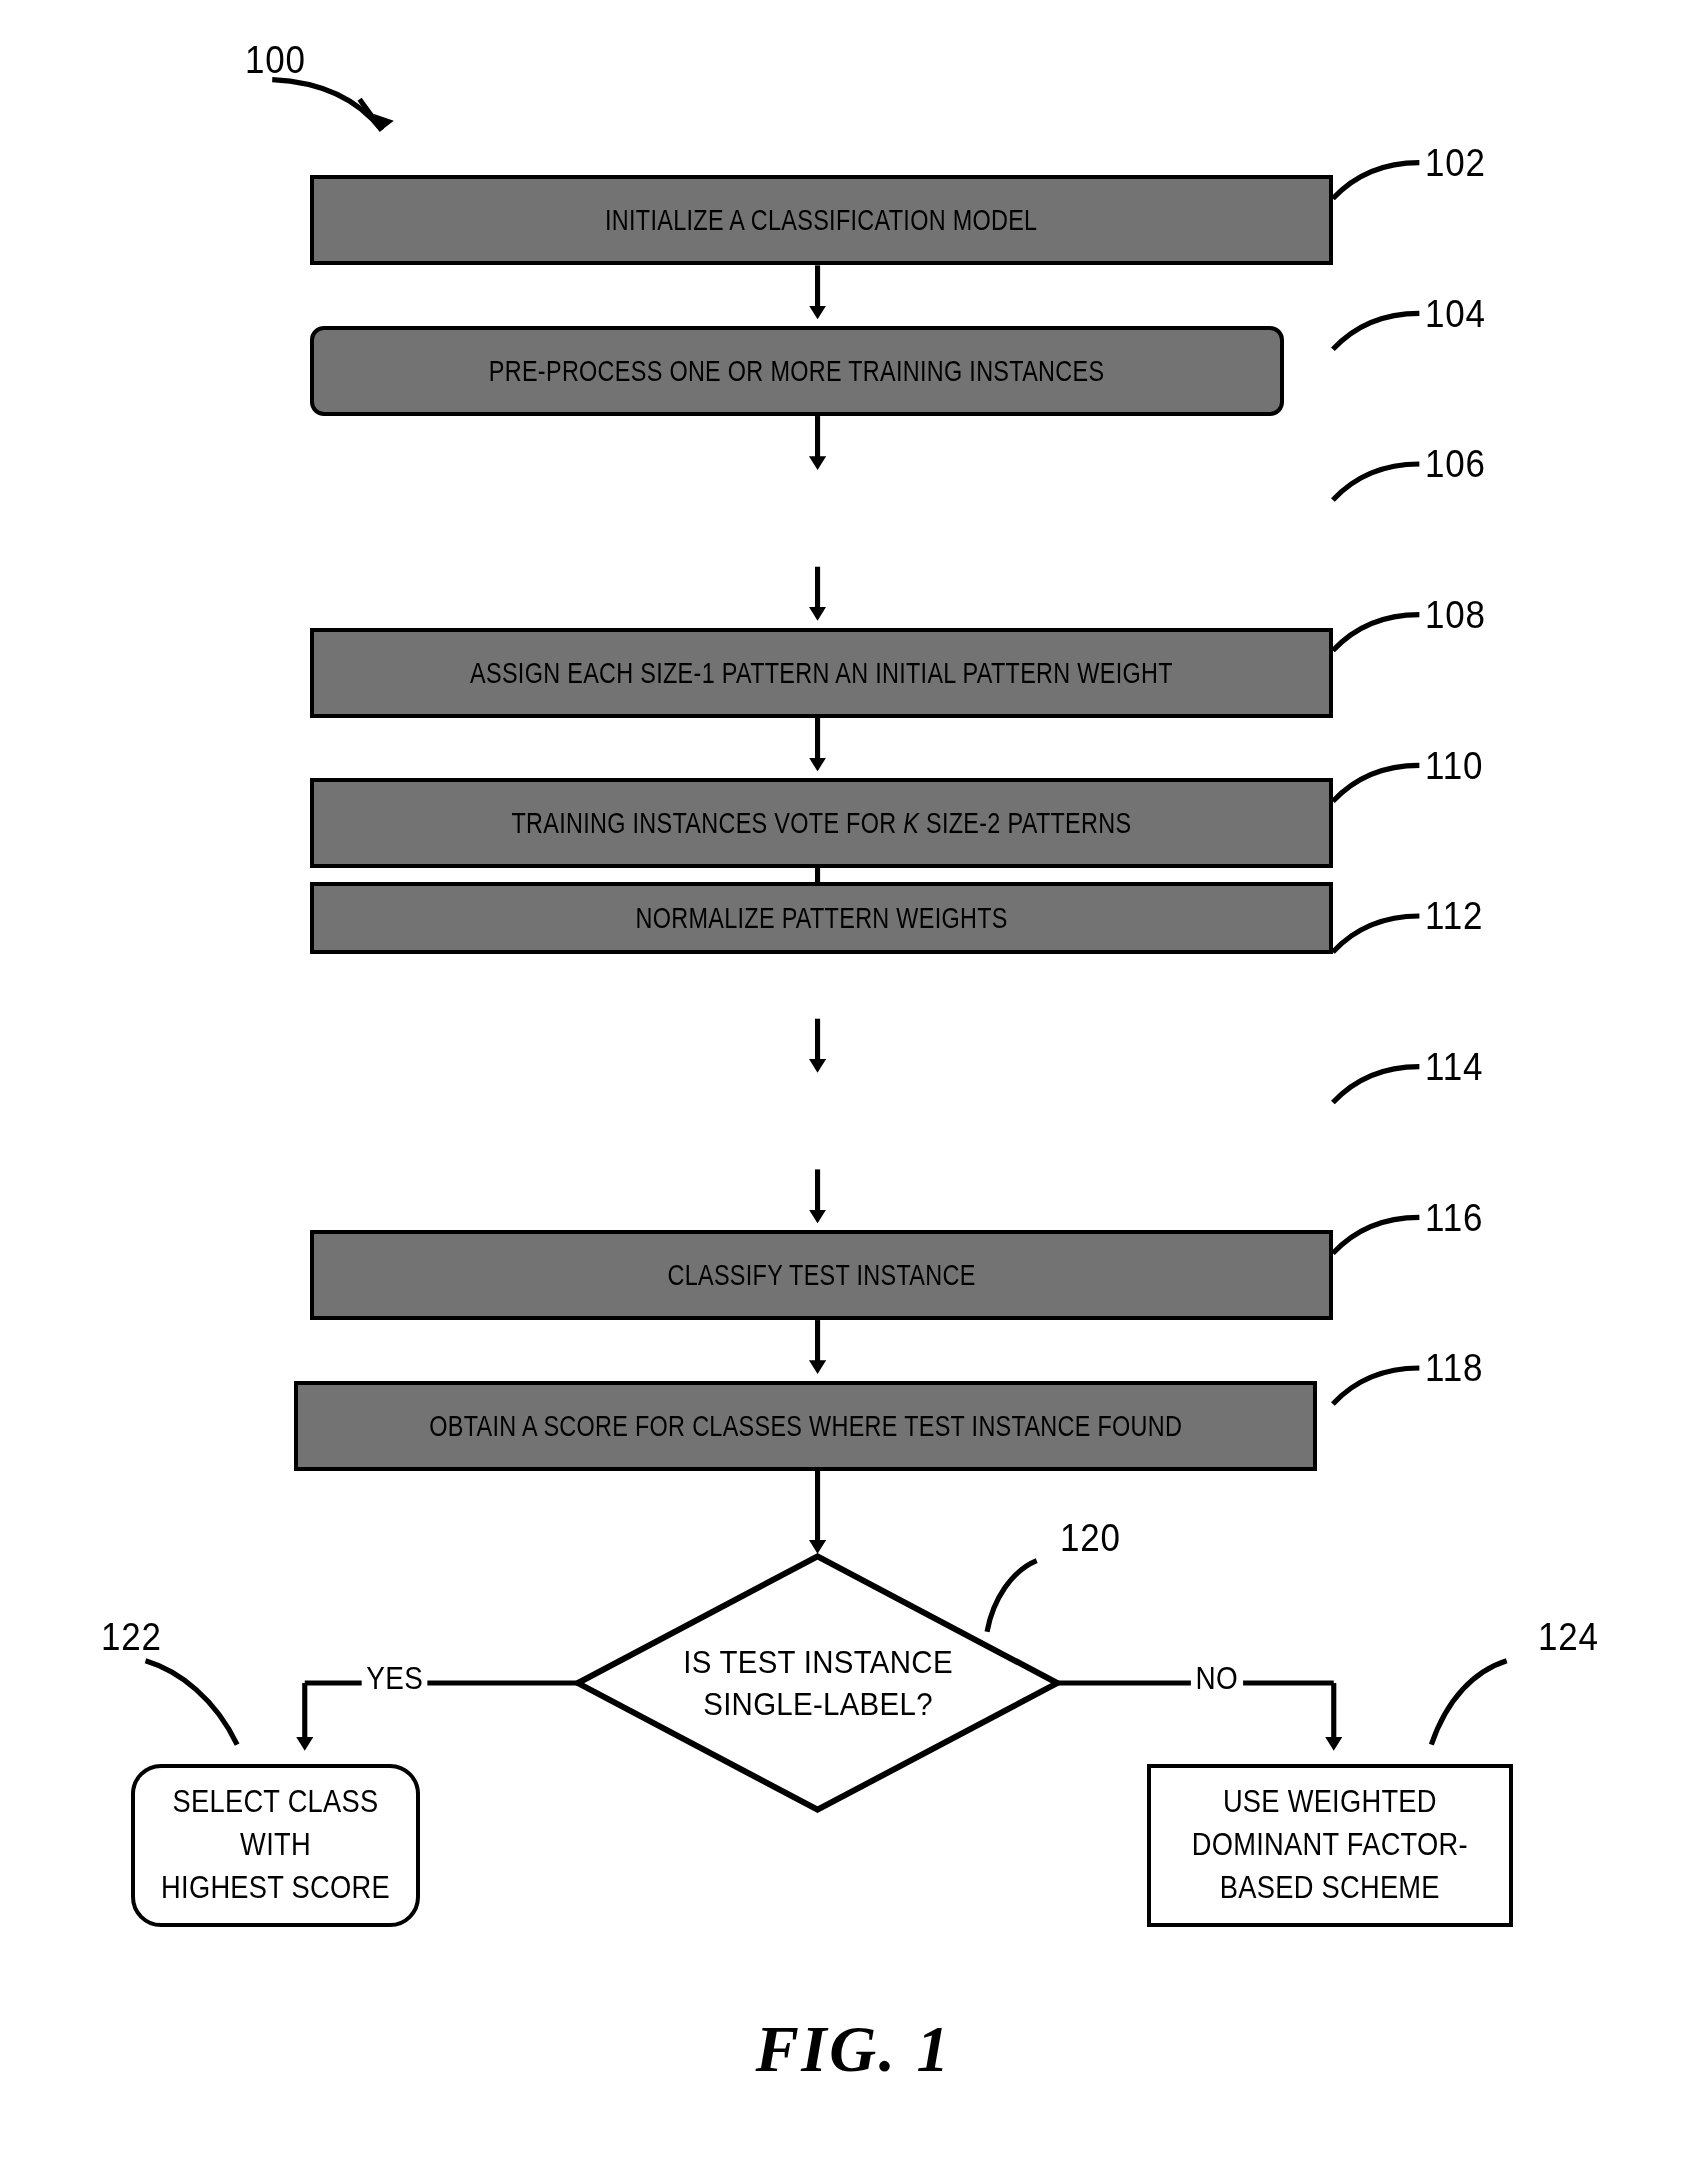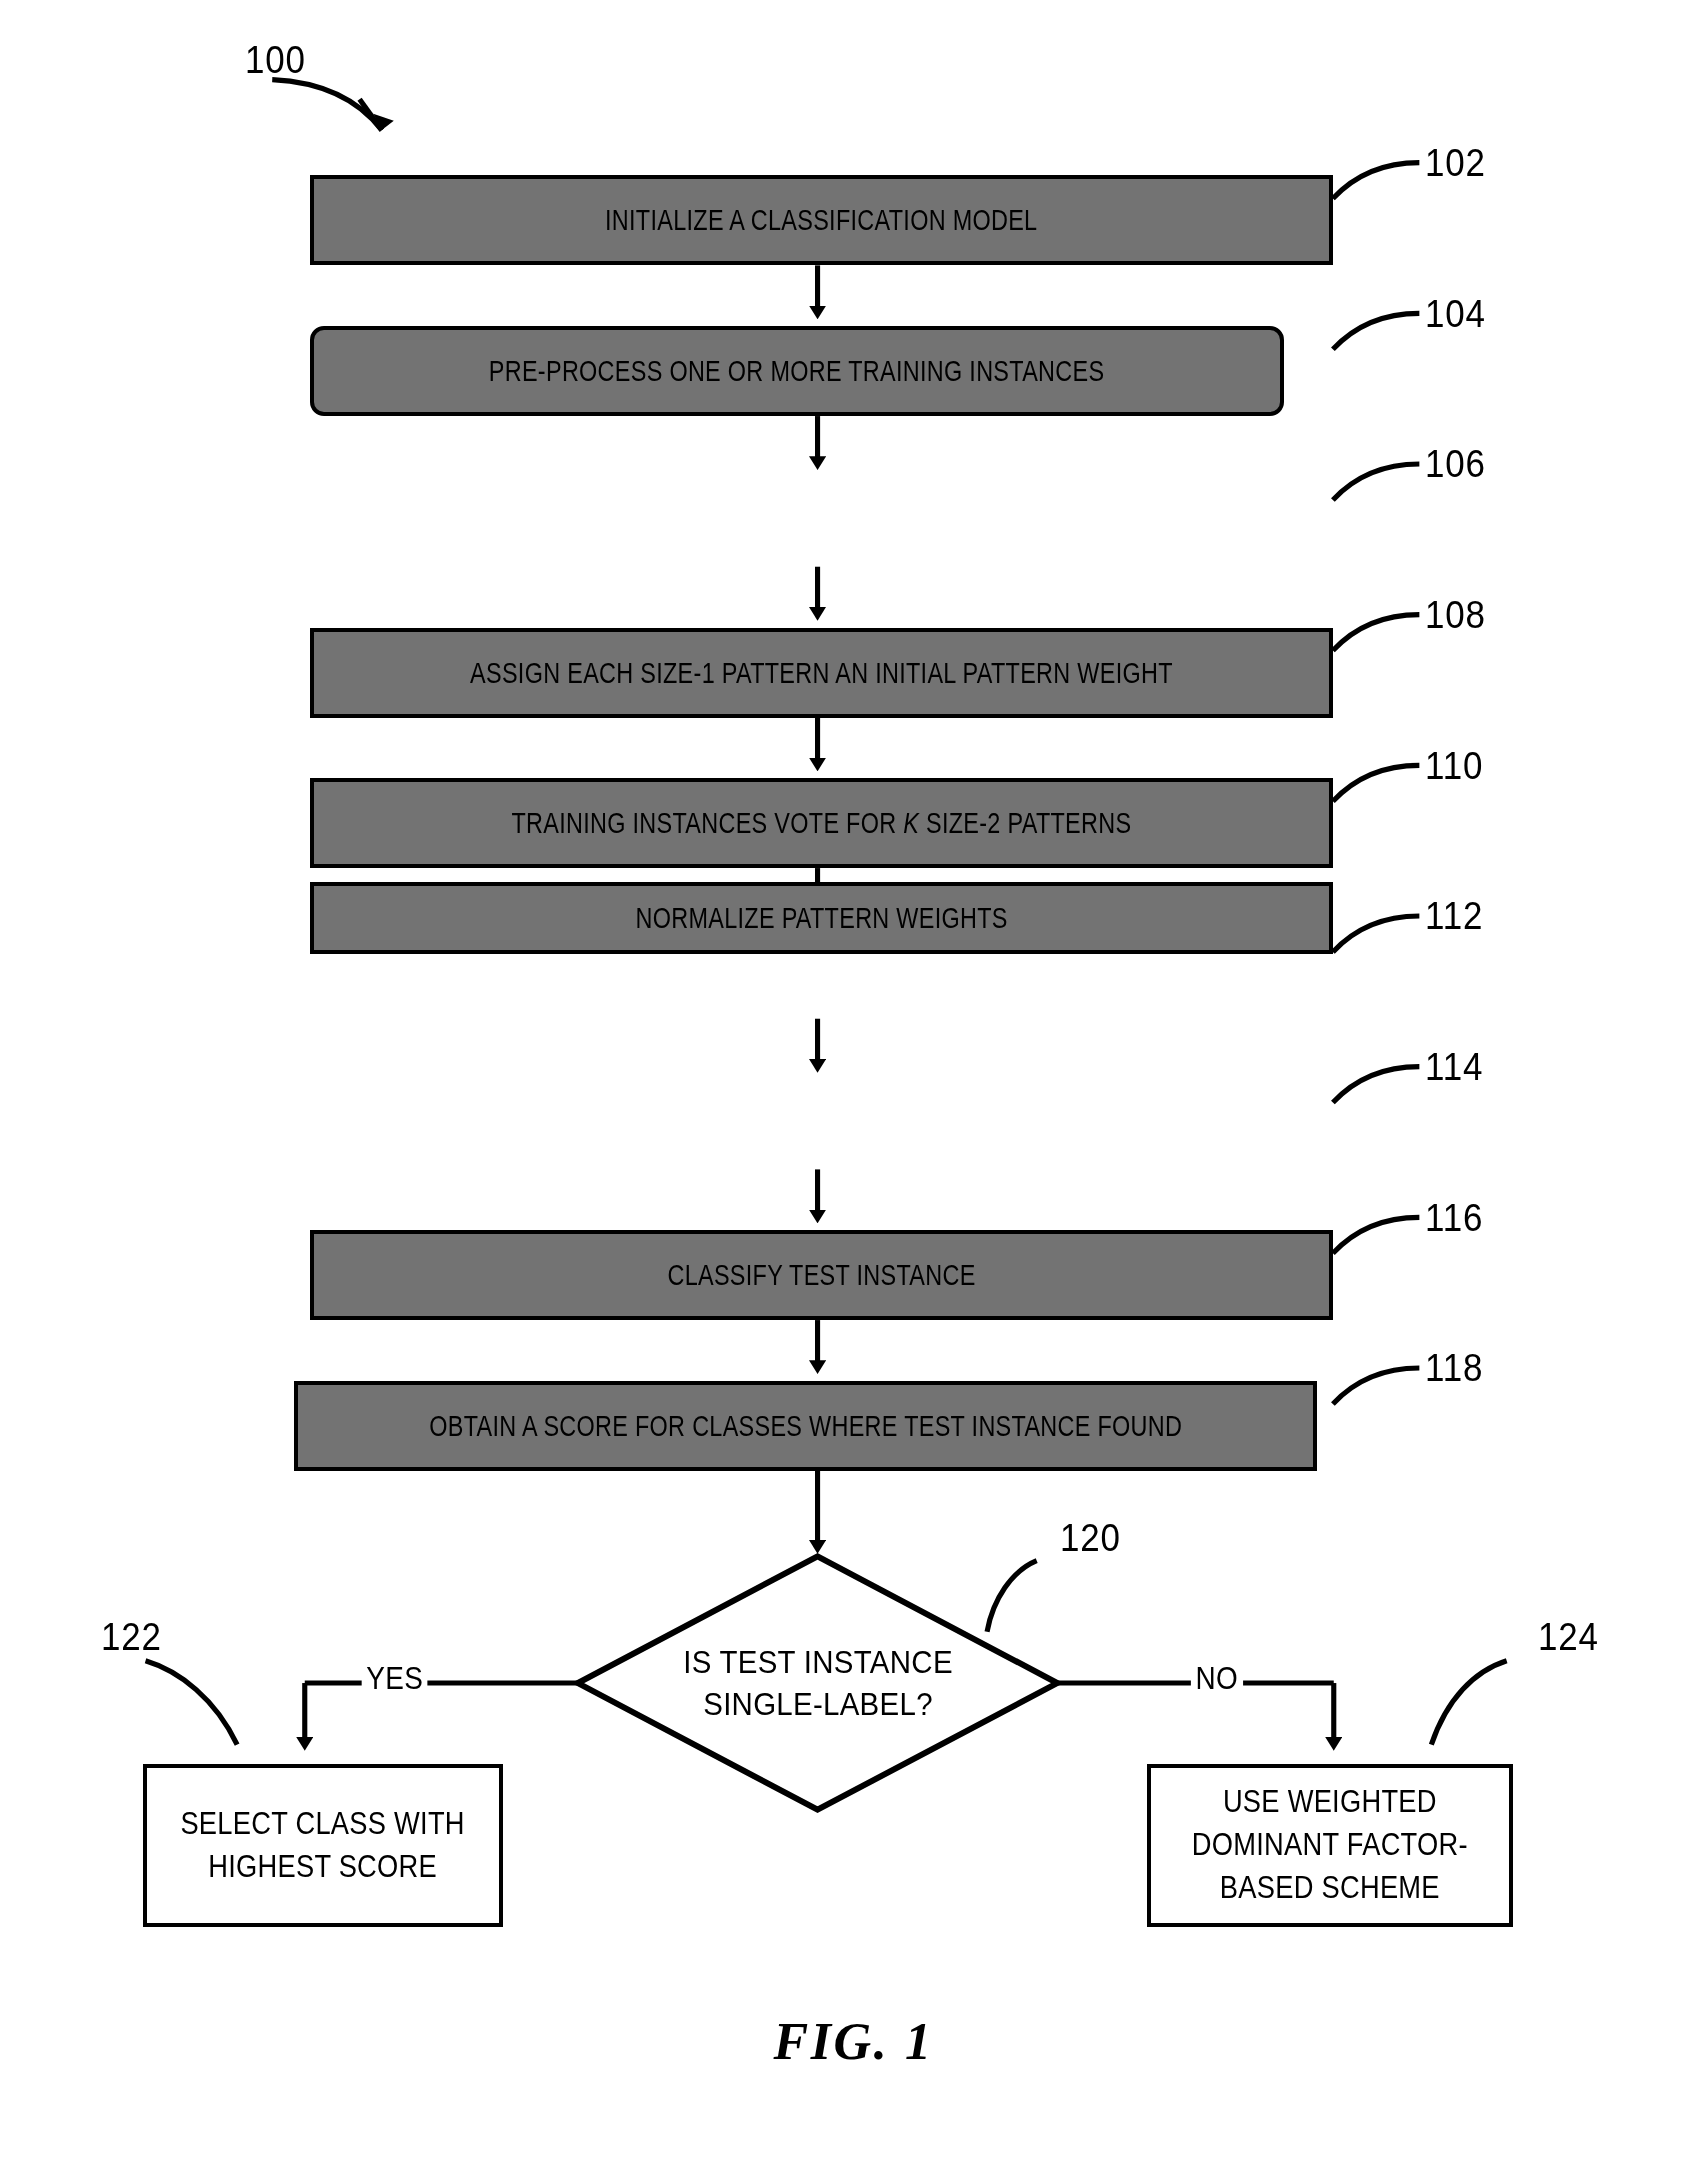--- a/index.html
+++ b/index.html
@@ -53,21 +53,21 @@
   .blabel{
     position:absolute;font-size:31px;letter-spacing:0.4px;background:#fff;
     padding:0 5.1px;white-space:nowrap;
     transform:scaleX(0.9);transform-origin:center center;
   }
 
   
   #figcap{
     position:absolute;left:0;width:1707px;top:2012px;text-align:center;
     font-family:"Liberation Serif","DejaVu Serif",serif;
-    font-style:italic;font-weight:700;font-size:52px;letter-spacing:2.6px;
+    font-style:italic;font-weight:700;font-size:65px;letter-spacing:2.6px;
   }
 </style>
 </head>
 <body>
 
 <div id="sheet">
 
   <svg class="lay" viewBox="0 0 1994 2529">
     <defs>
       <marker id="ah" markerWidth="16" markerHeight="20" refX="1" refY="10" orient="auto" markerUnits="userSpaceOnUse">
@@ -179,21 +179,21 @@
 
   <div class="dtxt" style="left:604px;top:1642px;width:428px;">
     <div>IS TEST INSTANCE</div>
     <div>SINGLE-LABEL?</div>
   </div>
   <div class="ref" style="left:1060px;top:1517px;">120</div>
 
   <div class="blabel" style="left:358px;top:1661px;">YES</div>
   <div class="blabel" style="left:1188px;top:1661px;">NO</div>
 
-  <div class="tbox" style="left:143px;top:1764px;width:360px;height:163px;">
+  <div class="tbox" style="left:131px;top:1764px;width:289px;height:163px;border-radius:30px;">
     <div class="ttxt">
       <div>SELECT CLASS WITH</div>
       <div>HIGHEST SCORE</div>
     </div>
   </div>
   <div class="ref" style="left:101px;top:1616px;">122</div>
 
   <div class="tbox" style="left:1147px;top:1764px;width:366px;height:163px;">
     <div class="ttxt">
       <div>USE WEIGHTED</div>

